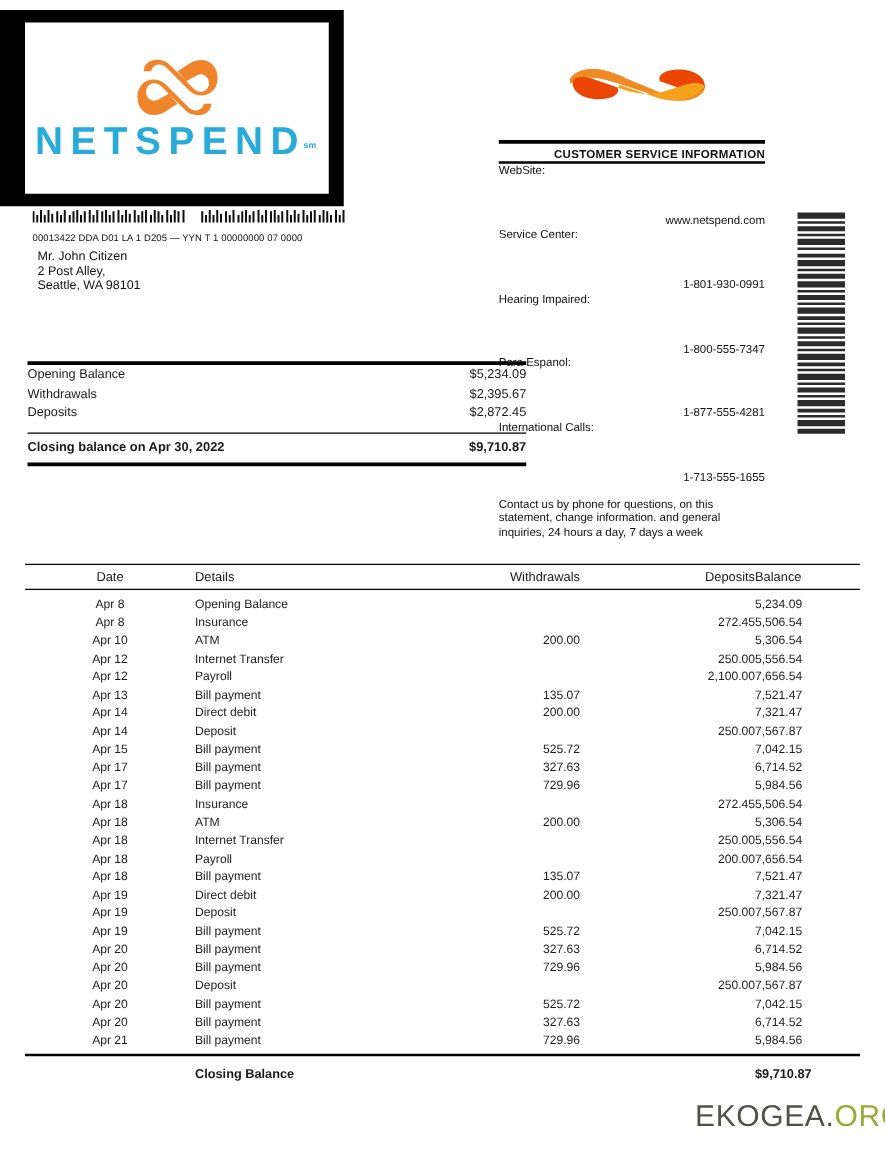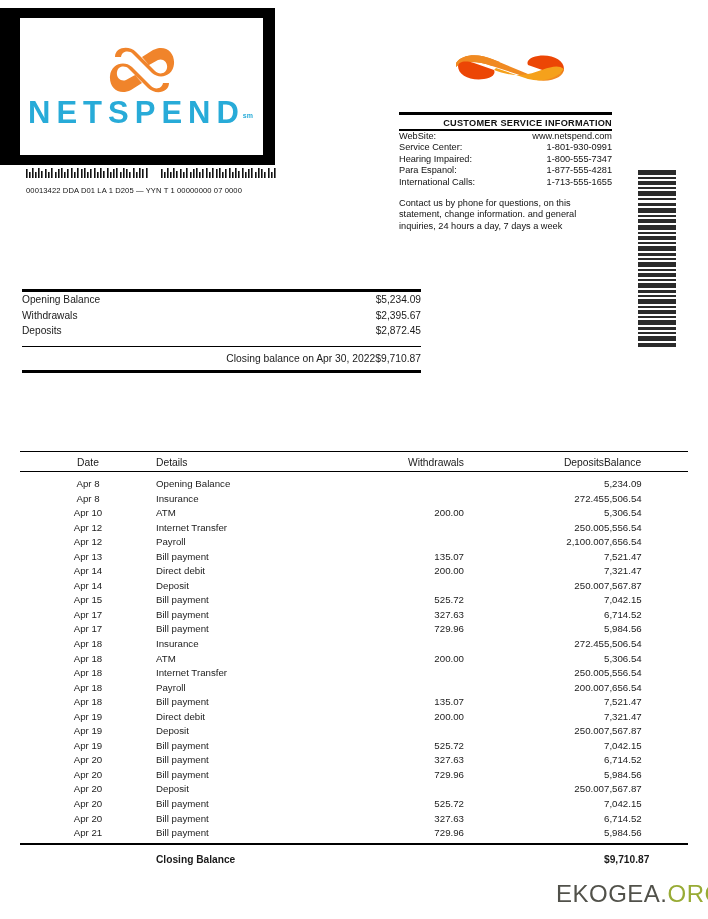--- a/index.html
+++ b/index.html
@@ -56,34 +56,34 @@
     font-size:9.2px;color:#111;
   }
   #csi-title-rule-top{border-top:3px solid #000;}
   #csi-title{
     font-weight:700;font-size:9.2px;letter-spacing:.25px;
     text-align:right;padding:2.5px 0 1.5px 0;
   }
   #csi-title-rule-bot{border-top:2px solid #000;}
   .csi-row{display:flex;justify-content:space-between;line-height:11.4px;gap:14px;}
   .csi-row .k{white-space:nowrap;}
-  .csi-row .v{white-space:nowrap;}
+  .csi-row .v{white-space:nowrap;margin-top:40px;}
   #csi-note{margin-top:10px;line-height:11.4px;}
 
   
   #vbarcode{position:absolute;left:636px;top:168px;width:48px;height:182px;}
 
   
   #summary{position:absolute;left:22px;top:283px;width:399px;}
   #summary-title{font-size:13.6px;font-weight:700;color:#000;white-space:nowrap;letter-spacing:-.1px;}
   #summary-rule-top{border-top:3px solid #000;margin-top:6px;}
   .sum-row{display:flex;justify-content:space-between;font-size:10.2px;line-height:14.6px;padding-top:1px;}
   .sum-row .v{text-align:right;}
   #summary-rule-mid{border-top:1.4px solid #000;margin-top:7px;}
-  #summary-closing{display:flex;justify-content:flex-end;font-size:10.3px;font-weight:400;padding-top:6px;}
+  #summary-closing{display:flex;justify-content:space-between;font-size:10.3px;font-weight:700;padding-top:6px;}
   #summary-rule-bot{border-top:3px solid #000;margin-top:6px;}
 
   
   #tx{position:absolute;left:20px;top:444px;width:668px;}
   #tx-title{font-size:11.4px;font-weight:700;color:#000;}
   #tx-rule-top{border-top:1.6px solid #000;margin-top:7px;}
   #tx-head{display:flex;font-size:10.3px;padding-top:5px;padding-bottom:3px;}
   #tx-rule-head{border-top:1.6px solid #000;}
   .tx-row{display:flex;font-size:9.7px;line-height:14.55px;color:#1c1c1c;}
   .c-date{width:136px;flex:none;text-align:center;}
@@ -193,20 +193,25 @@
         <rect x="235" y="3" width="1.6" height="9"></rect>
       <rect x="238" y="6" width="1.6" height="6"></rect>
         <rect x="242" y="2" width="1.6" height="10"></rect>
       <rect x="245" y="6" width="1.6" height="6"></rect>
         <rect x="248" y="2" width="1.6" height="10"></rect>
     </g>
   </svg>
 
   <div id="postal-line">00013422 DDA D01 LA 1 D205 — YYN T 1 00000000 07 0000</div>
 
+  <div id="address-block">
+    <div>Mr. John Citizen</div>
+    <div>2 Post Alley,</div>
+    <div>Seattle, WA 98101</div>
+  </div>
 
   <svg id="csi-mark" viewBox="0 0 118 40">
     <path d="M4 16 C10 7, 26 6, 40 12 L76 27 C90 33, 105 31, 112 22 C112 30, 98 37, 80 32 L40 19 C26 14, 11 13, 4 20 Z" fill="#F08A22"></path>
     <path d="M4 16 C10 7, 26 6, 40 12 L48 15 L40 19 C26 14, 11 13, 4 20 Z" fill="#F08A22"></path>
     <path d="M112 22 C112 13, 100 7, 86 9 C78 10, 74 14, 76 18 L96 25 C106 28, 111 26, 112 22 Z" fill="#EC4605"></path>
     <path d="M6 19 C6 28, 18 34, 32 32 C40 31, 44 27, 42 23 L22 16 C12 13, 7 15, 6 19 Z" fill="#EC4605"></path>
     <path d="M42 23 C50 26, 62 30, 76 27 C90 24, 104 15, 112 22 C106 31, 92 36, 76 32 L44 21 Z" fill="#F5A11B"></path>
   </svg>
 
   <div id="csi">

